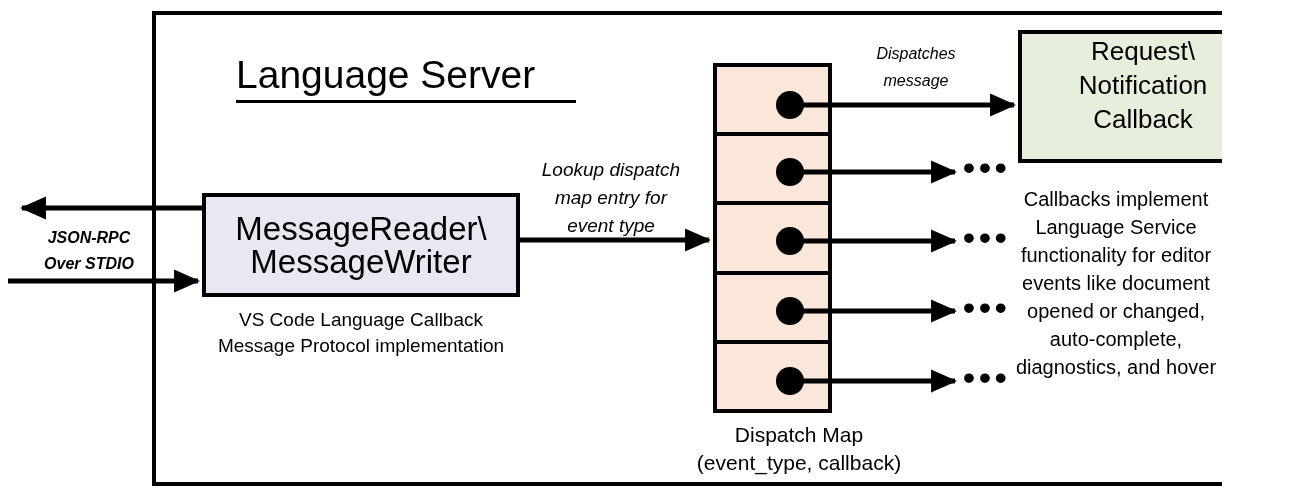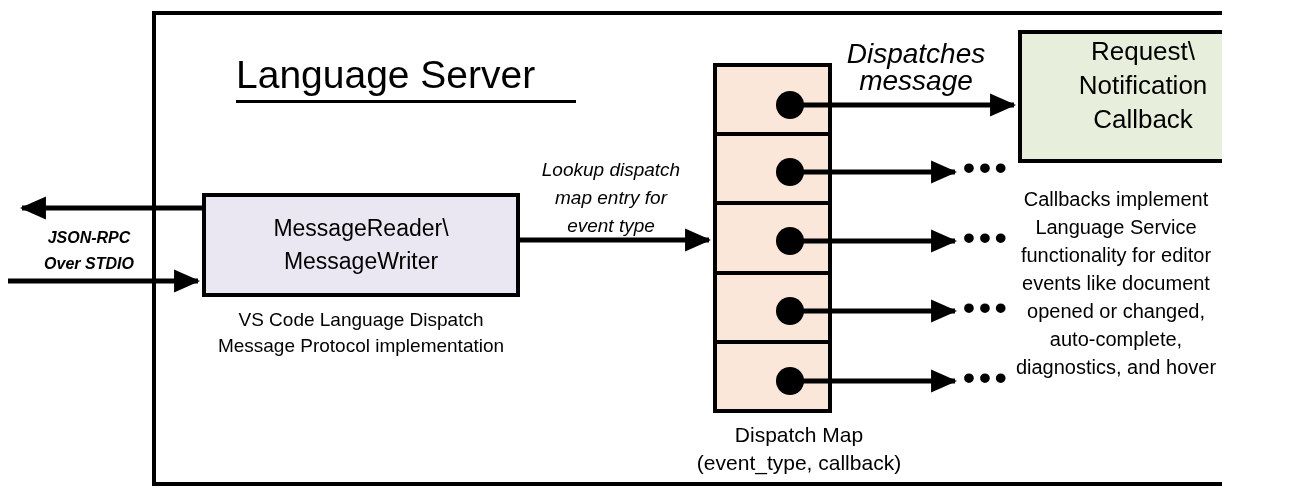--- a/index.html
+++ b/index.html
@@ -51,21 +51,21 @@
     top: 193px;
     width: 318px;
     height: 104px;
     background: #EAE7F2;
     border: 4px solid #000000;
     box-sizing: border-box;
     display: flex;
     flex-direction: column;
     align-items: center;
     justify-content: center;
-    font-size: 23px;
+    font-size: 33px;
     line-height: 33px;
     text-align: left;
   }
   #message-rw-caption {
     left: 196px;
     top: 307px;
     width: 330px;
     font-size: 19px;
     line-height: 26px;
     text-align: center;
@@ -92,21 +92,21 @@
     line-height: 28px;
     font-style: italic;
     text-align: center;
   }
 
   
   #dispatches-label {
     left: 836px;
     top: 40px;
     width: 160px;
-    font-size: 28px;
+    font-size: 16px;
     line-height: 27px;
     font-style: italic;
     text-align: center;
   }
 
   
   #dispatch-map {
     left: 713px;
     top: 63px;
     width: 119px;
@@ -189,21 +189,21 @@
   <div class="abs" id="jsonrpc-label">
     <div>JSON-RPC</div>
     <div>Over STDIO</div>
   </div>
 
   <div class="abs" id="message-rw-box">
     <div>MessageReader\</div>
     <div>MessageWriter</div>
   </div>
   <div class="abs" id="message-rw-caption">
-    <div>VS Code Language Dispatch</div>
+    <div>VS Code Language Callback</div>
     <div>Message Protocol implementation</div>
   </div>
 
   <div class="abs" id="lookup-label">
     <div>Lookup dispatch</div>
     <div>map entry for</div>
     <div>event type</div>
   </div>
 
   <div class="abs" id="dispatches-label">

